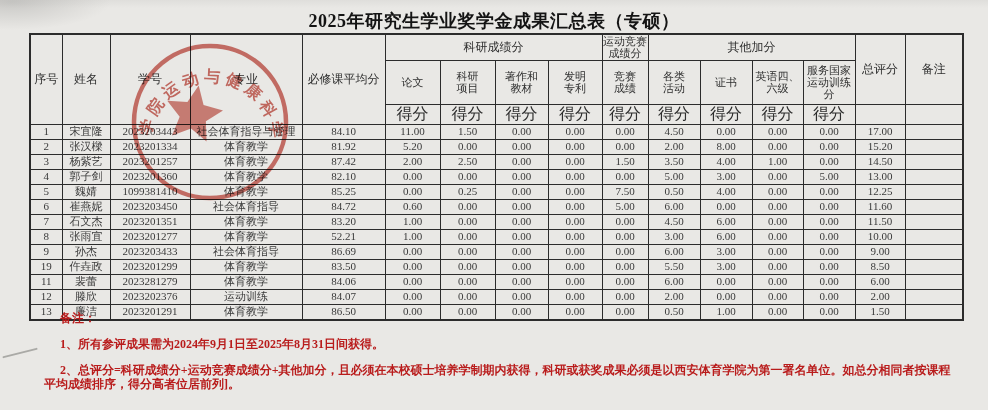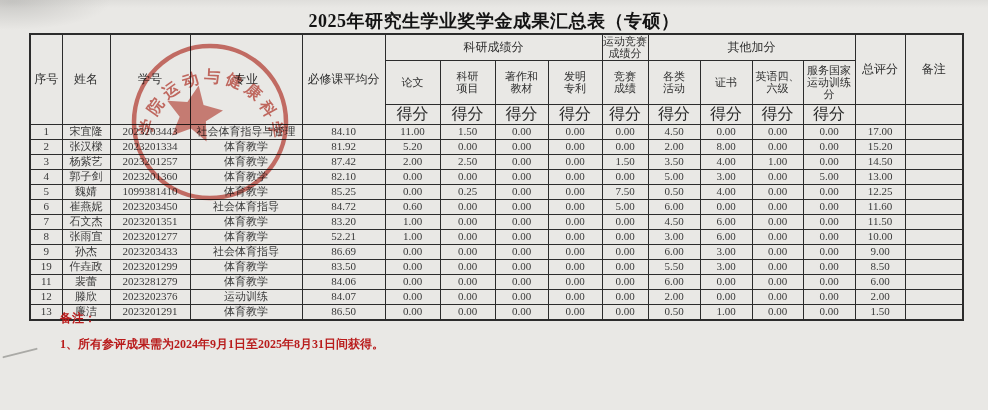--- a/index.html
+++ b/index.html
@@ -384,13 +384,16 @@
   <text font-size="16" font-weight="bold" fill="#bf3a2e" opacity="0.85" letter-spacing="4.5">
     <textPath href="#arcpath" startOffset="3%"><tspan id="stamp-arc-text">学院运动与健康科学</tspan></textPath>
   </text>
 </svg>
 
 <div class="pencil"></div>
 
 <div class="notes">
   <div class="lbl">备注：</div>
   <div class="item">1、所有参评成果需为2024年9月1日至2025年8月31日间获得。</div>
+  <div class="item hang">
+      <span class="t">2、总评分=科研成绩分+运动竞赛成绩分+其他加分，且必须在本校硕士培养学制期内获得，科研或获奖成果必须是以西安体育学院为第一署名单位。如总分相同者按课程平均成绩排序，得分高者位居前列]。</span>
+    </div>
 </div>
 
 </body></html>

